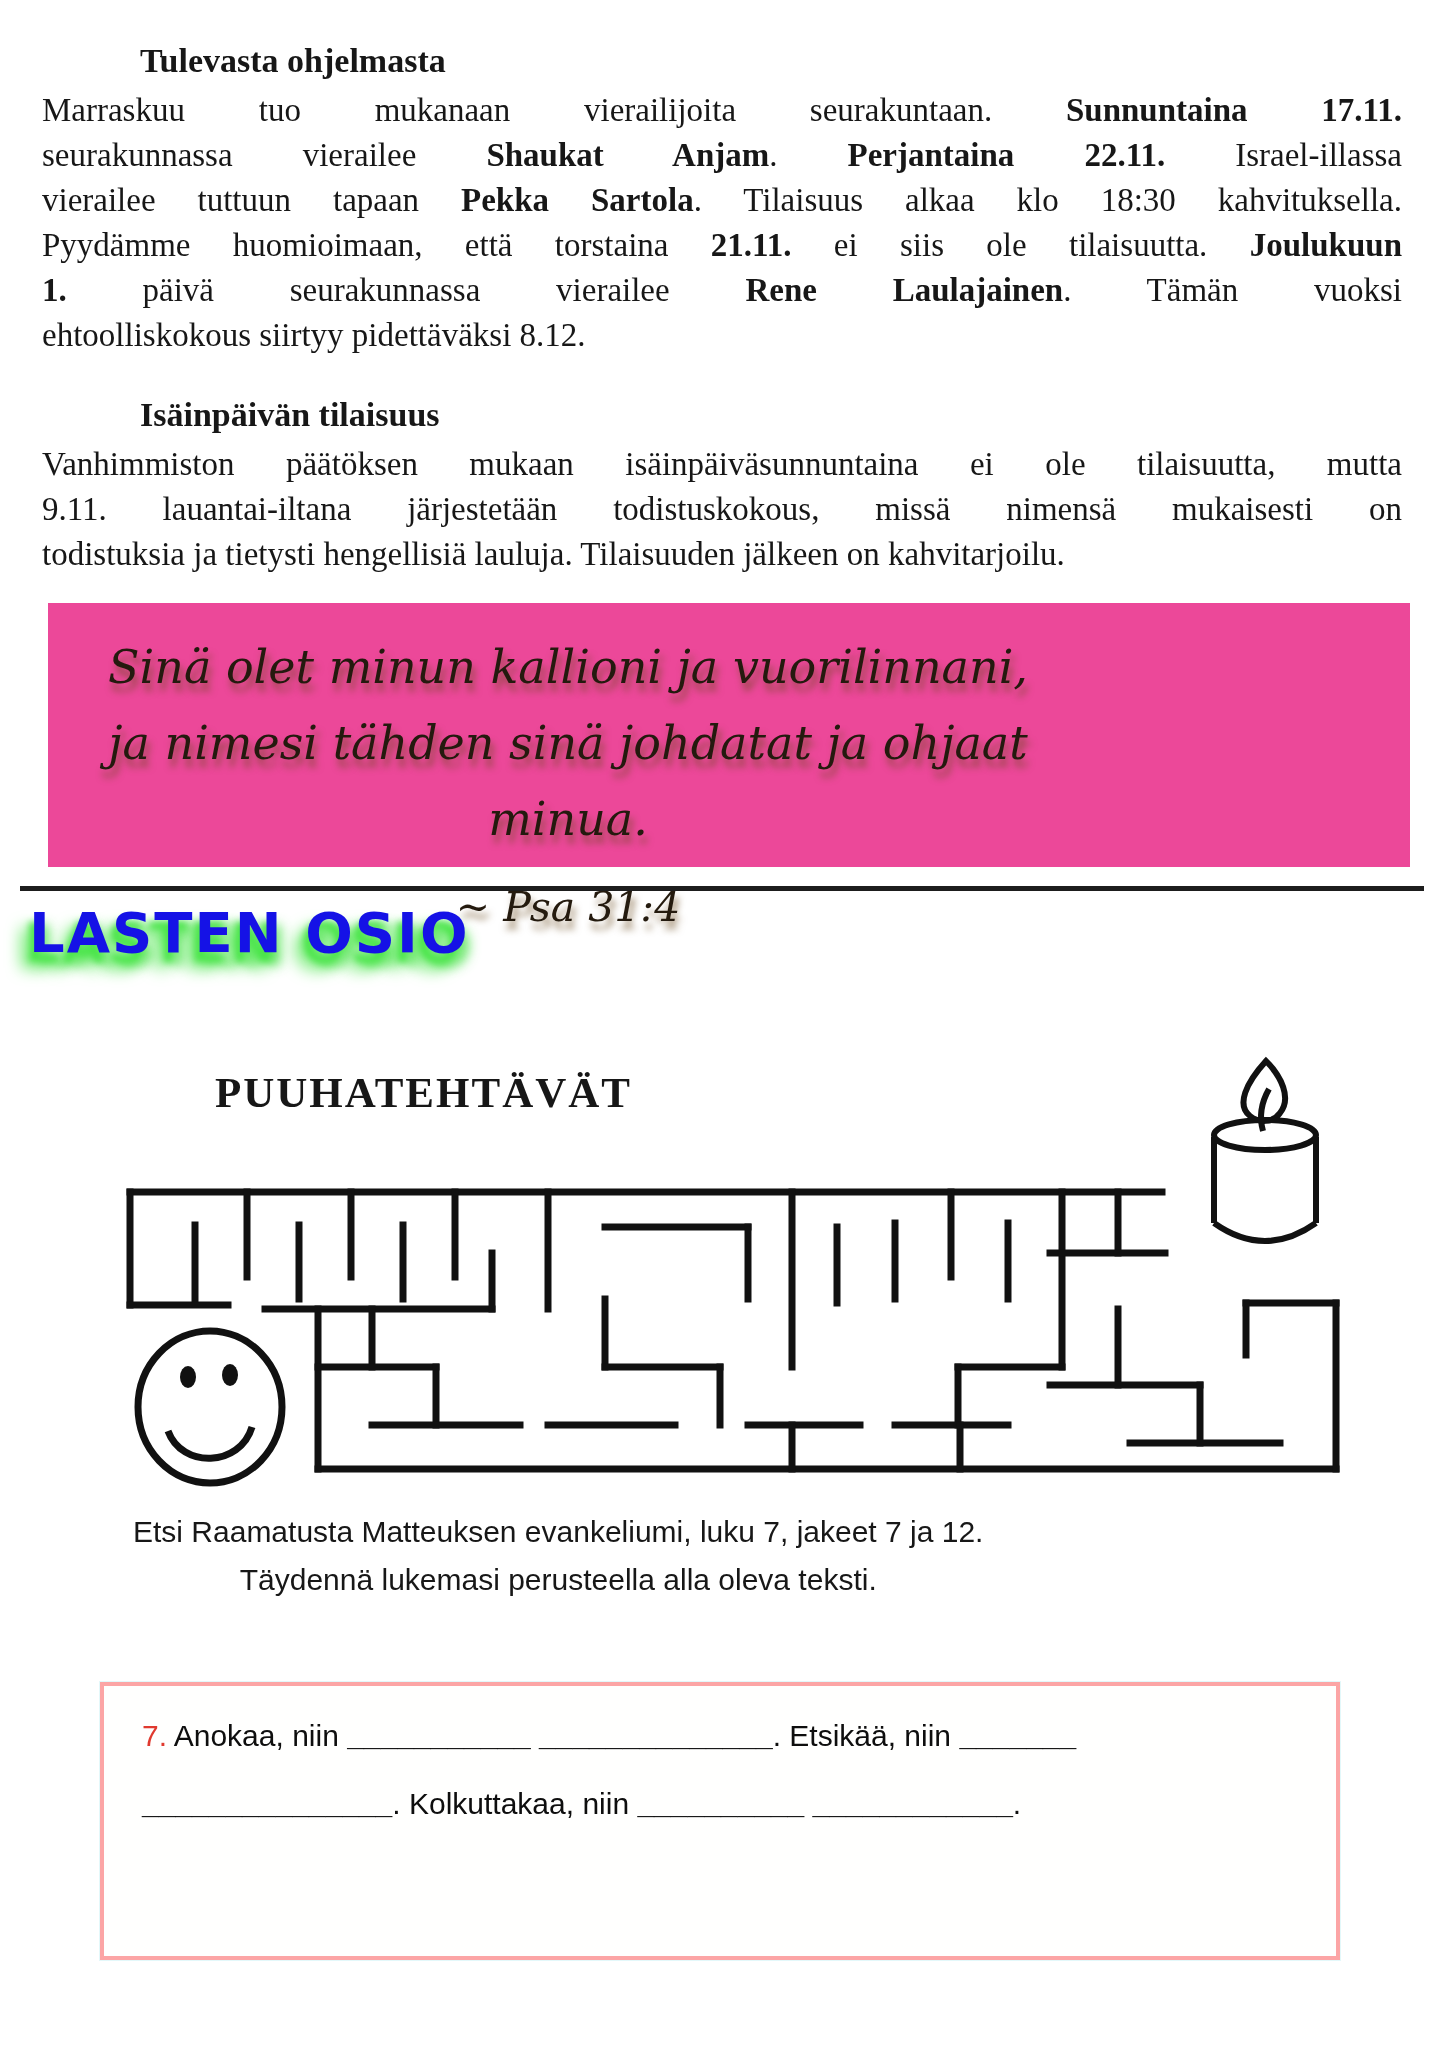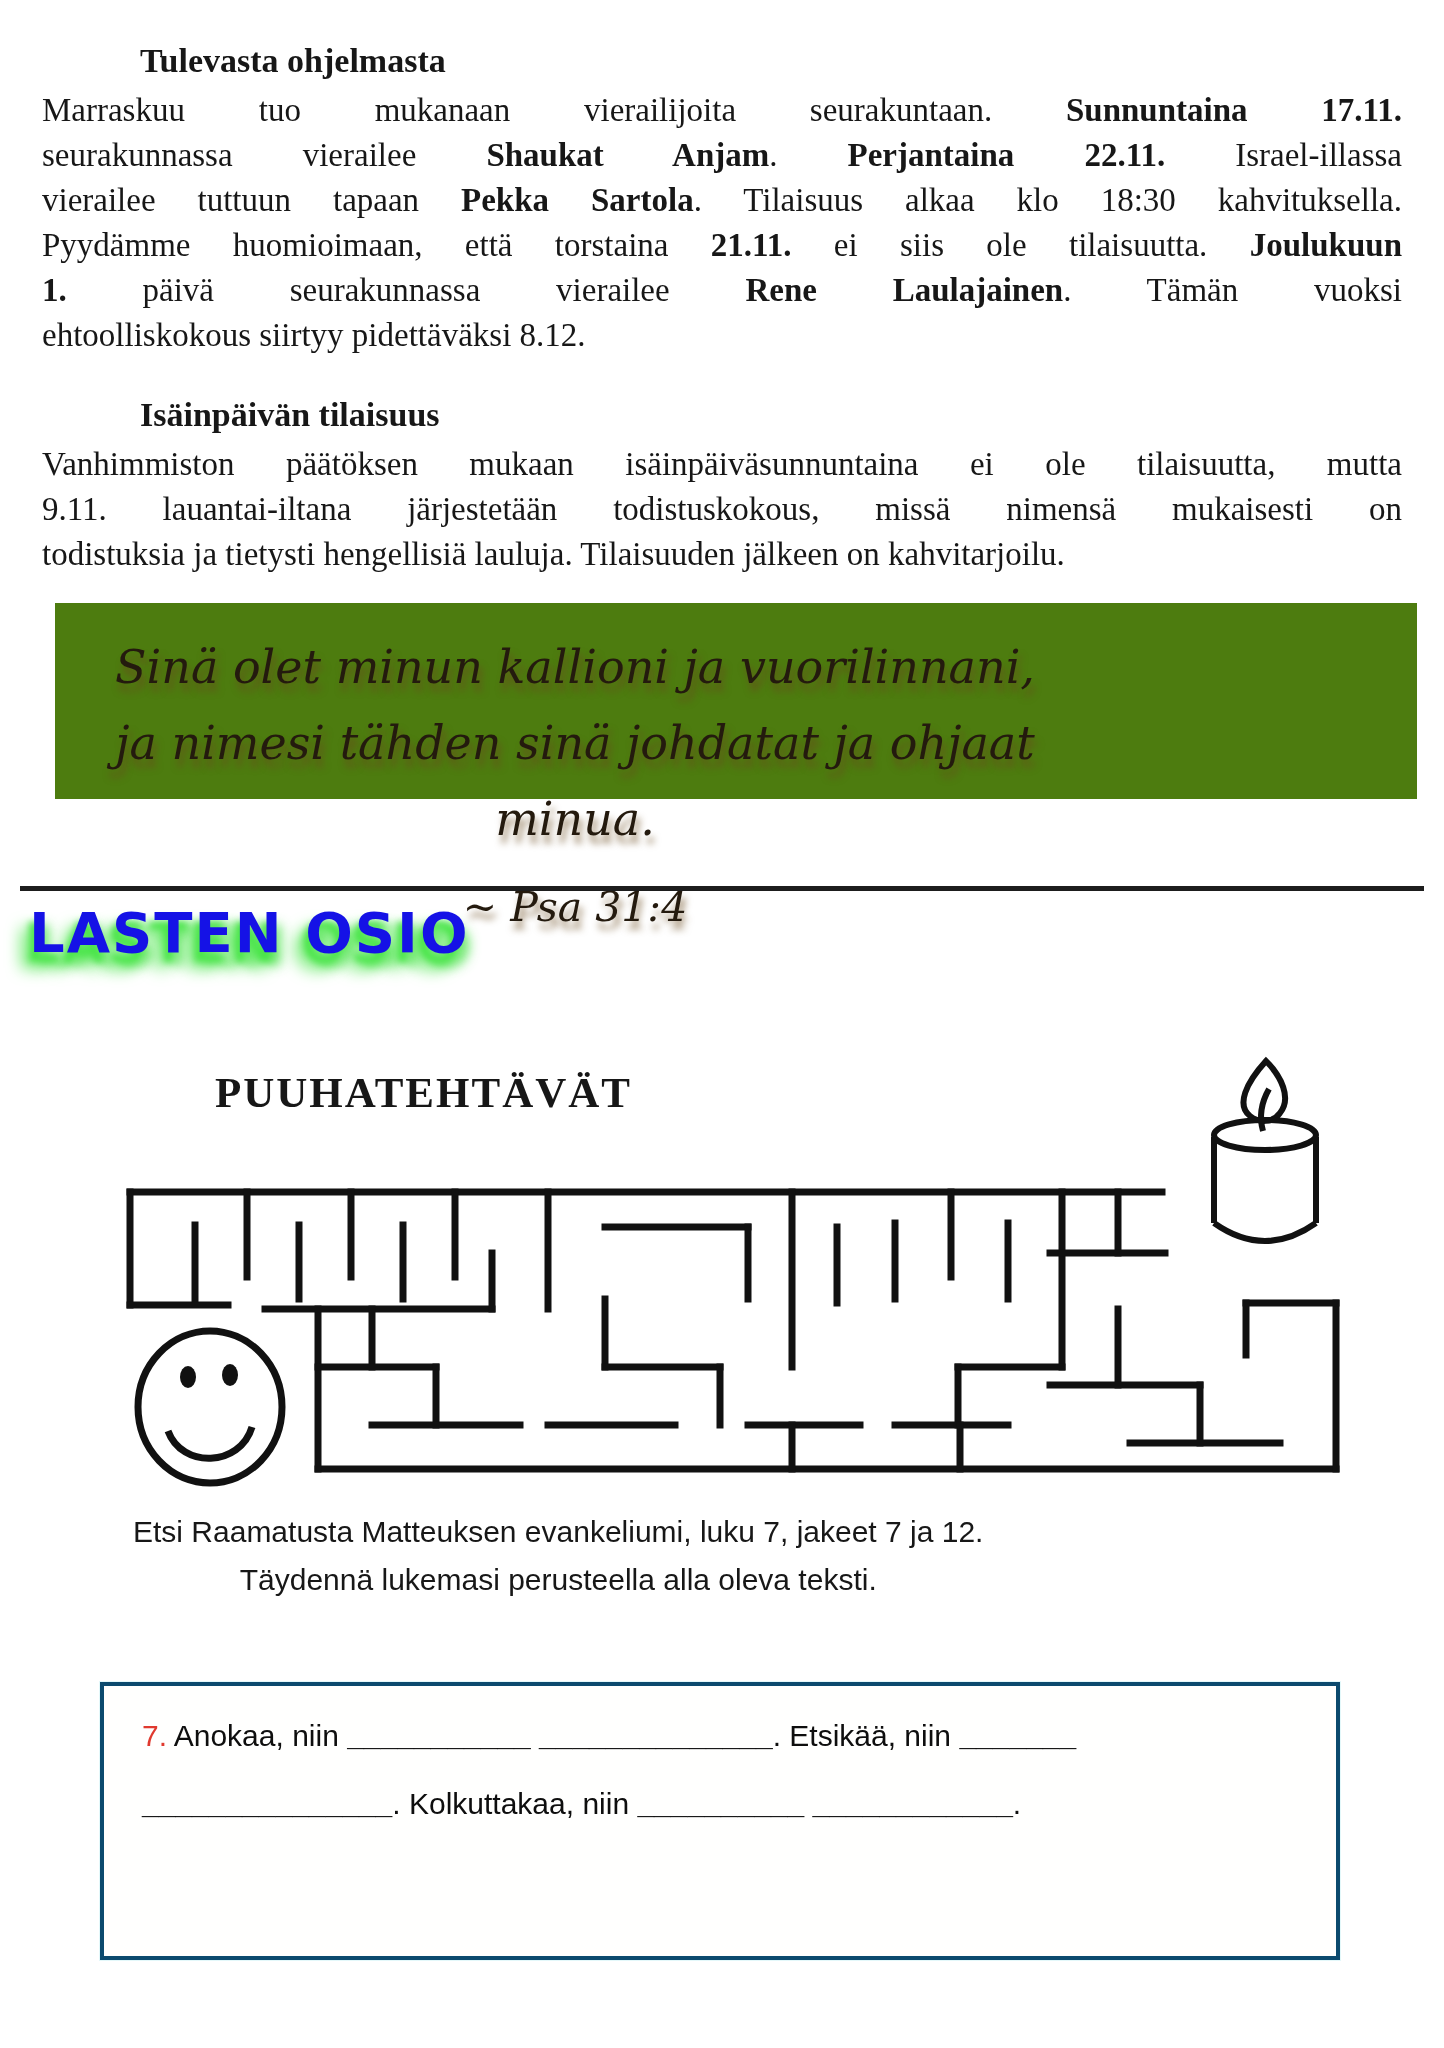--- a/index.html
+++ b/index.html
@@ -8,22 +8,22 @@
     font-family:"Liberation Serif", serif; color:#171717; overflow:hidden;
     margin:0 auto;
   }
   
   .h-serif{position:absolute; left:140px; font-size:34px; font-weight:bold;}
   .para{position:absolute; left:42px; width:1360px; font-size:33px; line-height:45px;}
   .jline{text-align:justify; text-align-last:justify; white-space:normal;}
   .jline.last{text-align:justify; text-align-last:left;}
   
   .verse-box{
-    position:absolute; left:55px; top:603px; width:1362px; height:196px;
-    background:#4d7c0f;
+    position:absolute; left:48px; top:603px; width:1362px; height:264px;
+    background:#ec4899;
   }
   .verse-inner{
     position:absolute; left:0; top:26px; width:1040px; text-align:center;
     font-family:"DejaVu Serif", serif; font-style:italic; color:#241a0e;
   }
   .verse-line{font-size:46px; line-height:76px;
     text-shadow:3px 8px 7px rgba(104,72,28,.65);}
   .verse-ref{font-size:41px; margin-top:26px;
     text-shadow:3px 8px 7px rgba(104,72,28,.65);}
   
@@ -41,21 +41,21 @@
   }
   .sans-line{position:absolute; font-family:"Liberation Sans", sans-serif; font-size:30px;}
   .selvita{left:140px; top:1136px;}
   .etsi{left:133px; top:1508px; line-height:48px;text-align:center;}
   
   .maze-wrap{position:absolute; left:100px; top:1055px; width:1240px; height:445px;}
   .maze-wrap svg{display:block;}
   
   .fill-box{
     position:absolute; left:100px; top:1682px; width:1240px; height:278px;
-    border:4px solid #0c4a6e; box-sizing:border-box; background:#fffffe;
+    border:4px solid #fca5a5; box-sizing:border-box; background:#fffffe;
     box-shadow:0 0 0 1px #e3f8fa;
   }
   .fill-inner{
     position:absolute; left:38px; top:16px; right:22px;
     font-family:"Liberation Sans", sans-serif; font-size:30px; color:#0e0e0e;
   }
   .fill-line{line-height:68px; white-space:nowrap;}
 </style>
 </head>
 <body>

